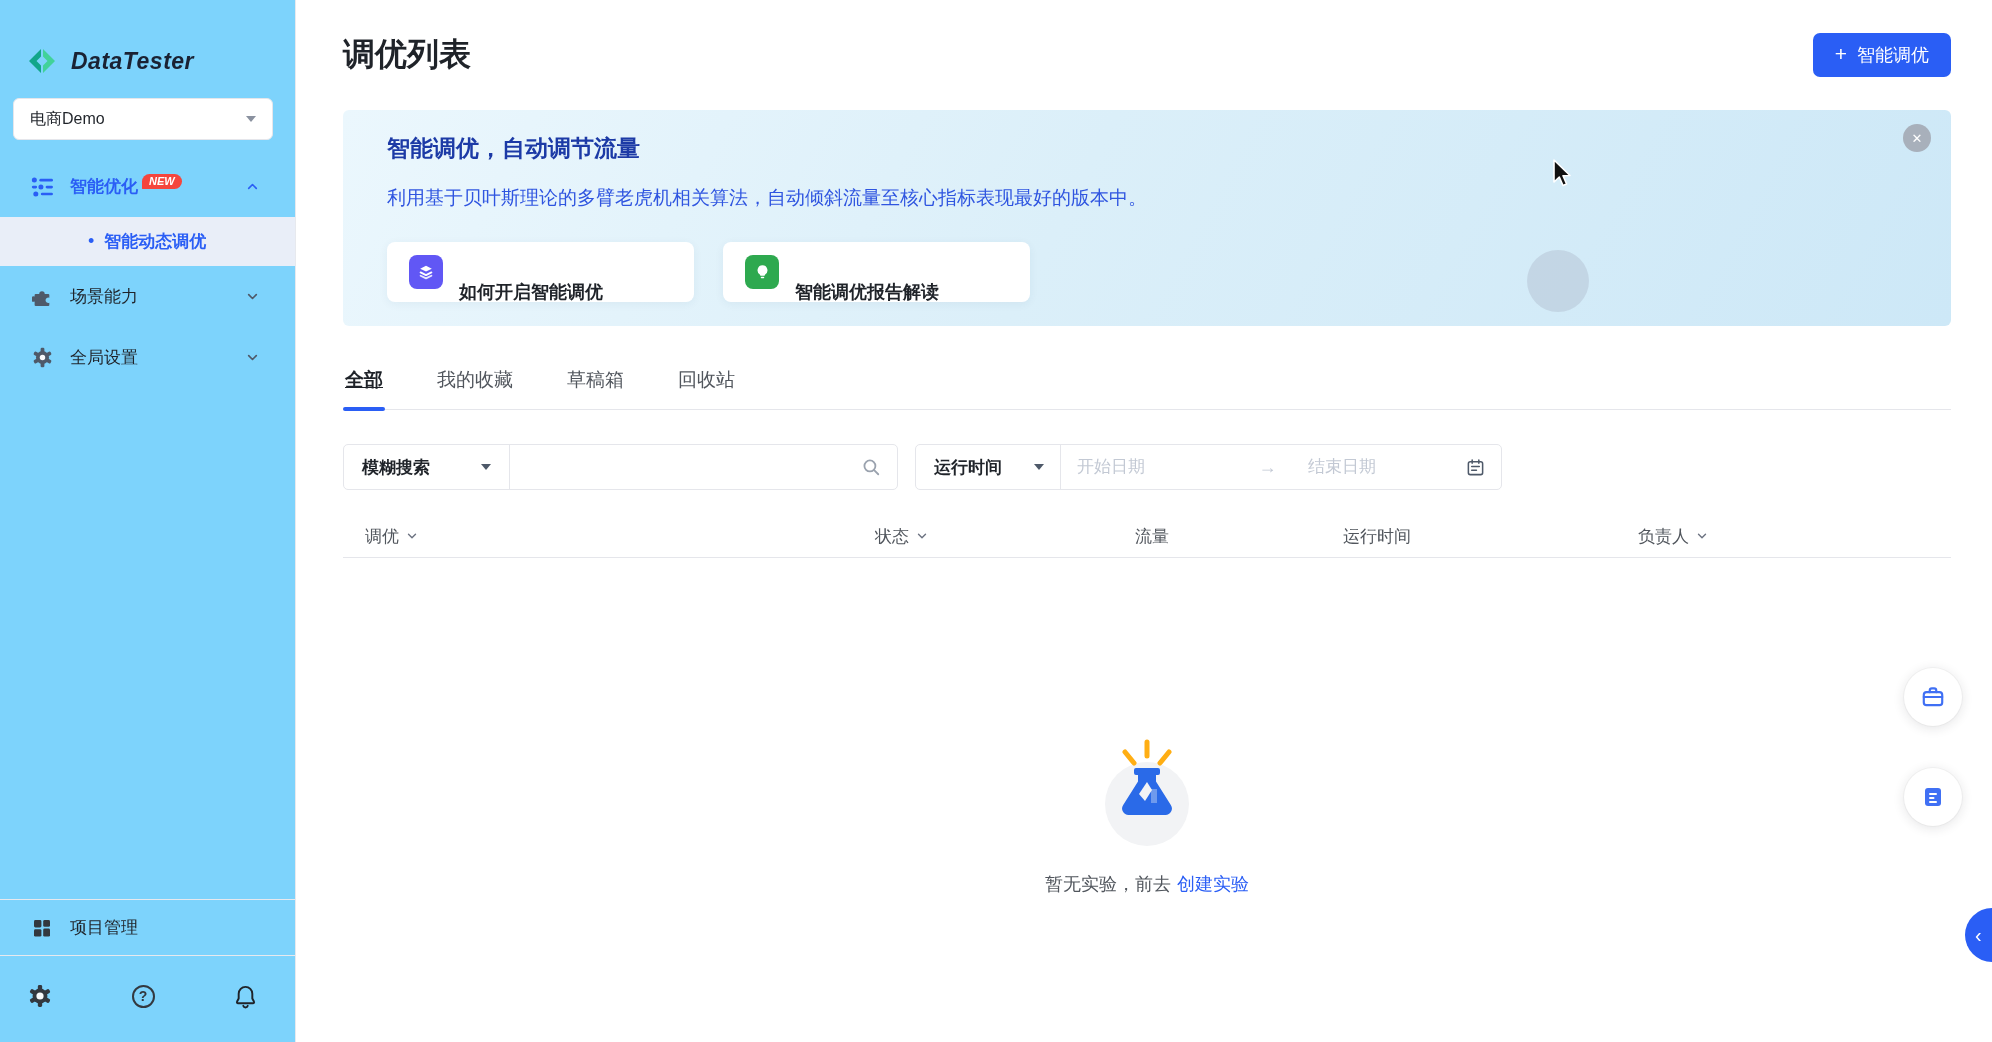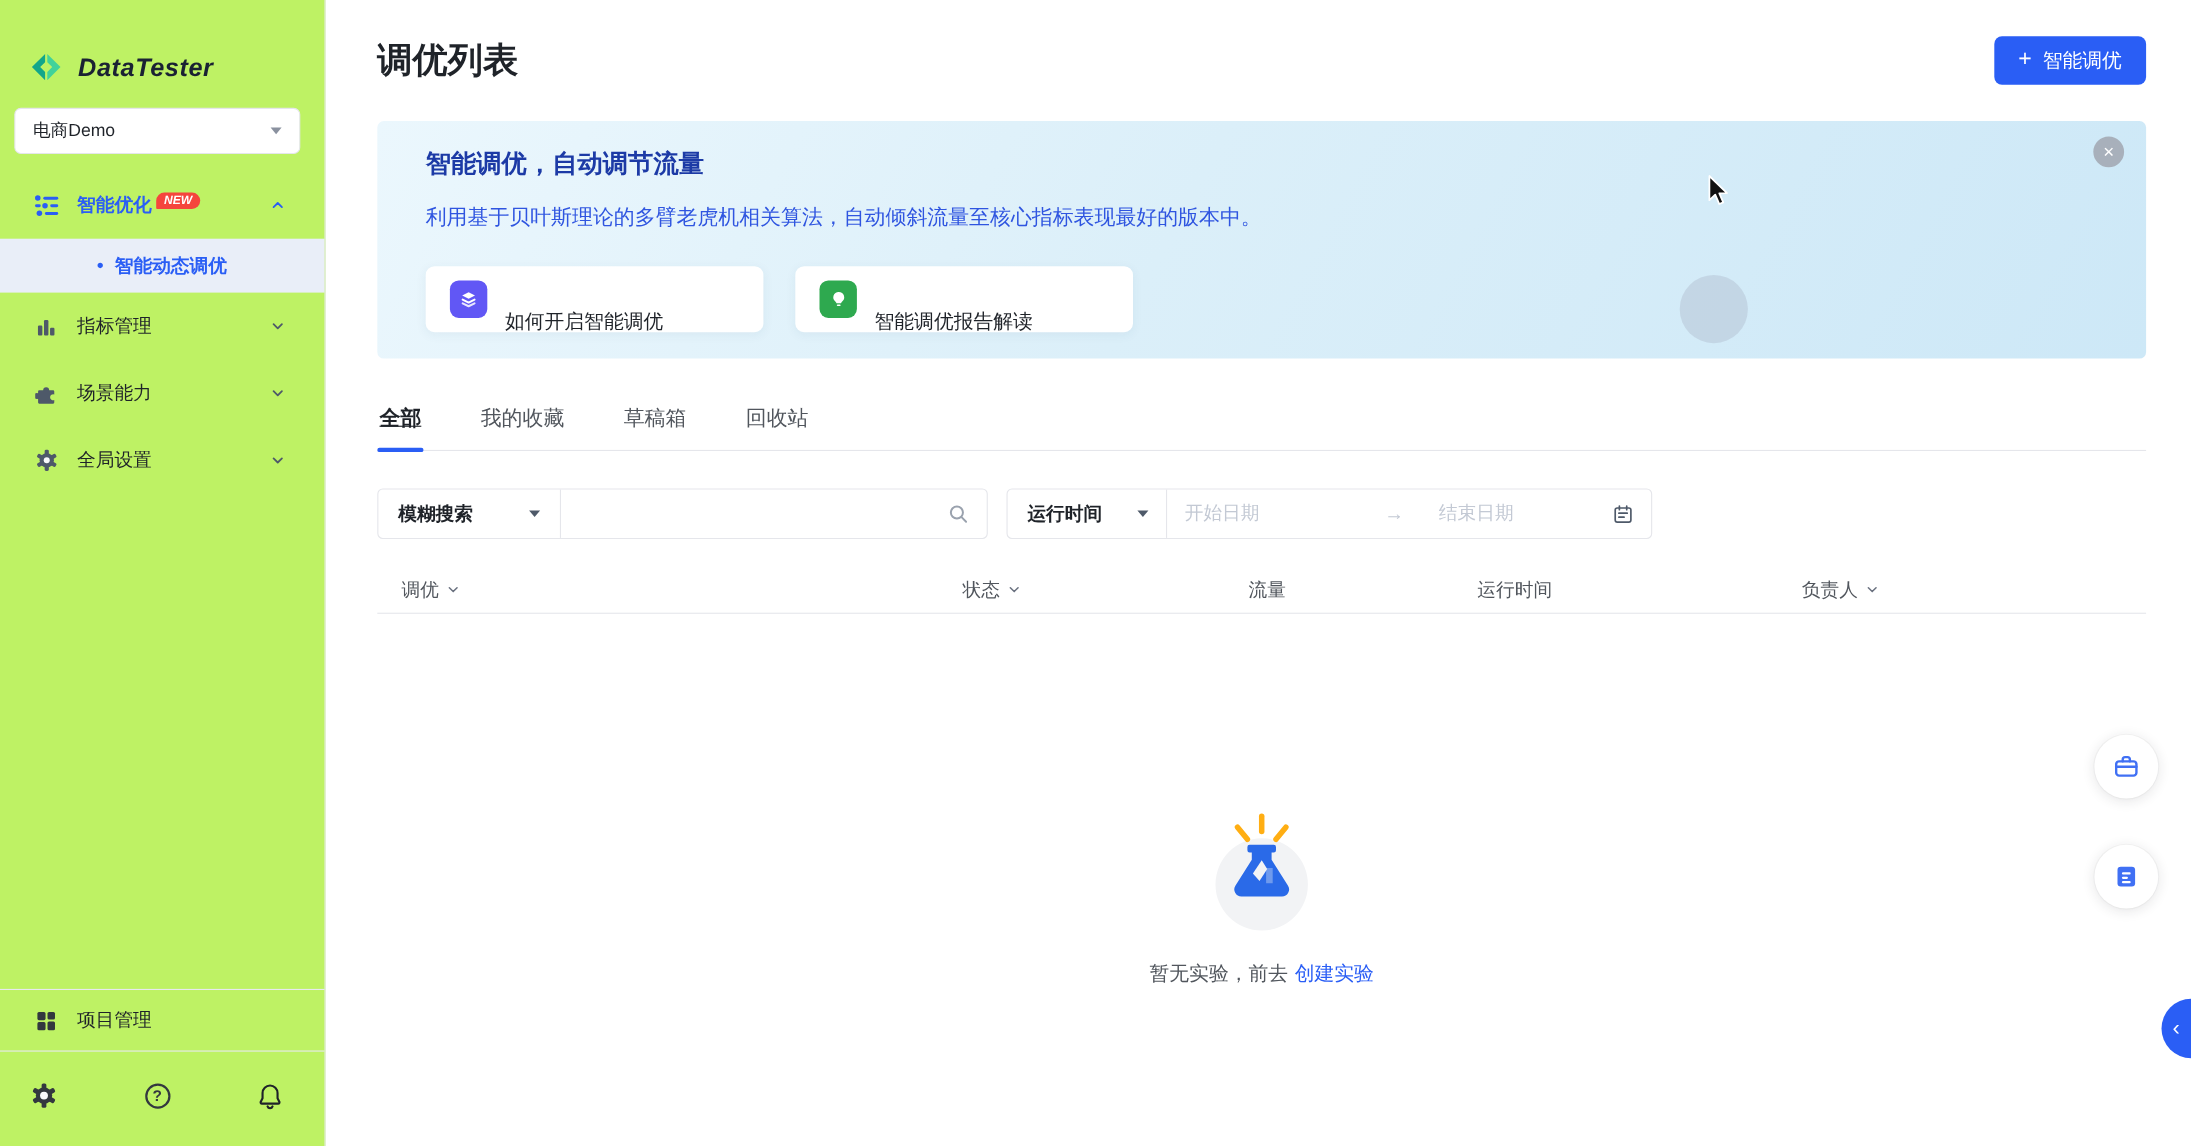--- a/index.html
+++ b/index.html
@@ -1,21 +1,21 @@
 <!DOCTYPE html>
 <html><head>
 <meta charset="utf-8">
 <style>
   * { margin:0; padding:0; box-sizing:border-box; }
   html,body { width:1992px; height:1042px; overflow:hidden; background:#fff;
     font-family:"Liberation Sans","DejaVu Sans",sans-serif; color:#1F2329; }
   .app { position:relative; width:1992px; height:1042px; display:flex; }
 
   
-  .sidebar { position:relative; width:296px; height:100%; background:#bef264;
+  .sidebar { position:relative; width:296px; height:100%; background:#7dd3fc;
     border-right:1px solid #E7E9EE; flex:0 0 296px; }
   .logo-row { display:flex; align-items:center; gap:12px; padding:38px 0 0 25px; height:84px; }
   .logo-text { font-size:23px; font-weight:700; color:#1A2233; letter-spacing:.5px; font-style:italic; }
   .project-select { margin:14px 22px 0 13px; height:42px; background:#fff;
     border:1px solid #E5E6EB; border-radius:6px; display:flex; align-items:center;
     justify-content:space-between; padding:0 16px; cursor:pointer; }
   .project-select span { font-size:16px; color:#1F2329; }
   .tri-down { width:0; height:0; border-left:5px solid transparent; border-right:5px solid transparent;
     border-top:6px solid #8A919F; }
   .nav { margin-top:16px; }
@@ -54,21 +54,21 @@
   .banner { position:relative; margin-top:33px; height:216px; border-radius:6px;
     background:linear-gradient(118deg,#EBF7FD 0%,#DBEFF9 45%,#CDE8F7 100%); padding:21px 44px; }
   .banner-title { font-size:23px; font-weight:700; color:#1C3AA6; margin-top:2px; }
   .banner-desc { font-size:19px; color:#2F55E0; margin-top:21px; }
   .banner-cards { display:flex; gap:29px; margin-top:31px; }
   .banner-card { width:307px; height:60px; background:#fff; border-radius:8px; display:flex;
     align-items:center; padding:0 22px; gap:16px; cursor:pointer; box-shadow:0 2px 10px rgba(30,60,110,.06); }
   .card-ic { width:34px; height:34px; border-radius:8px; display:flex; align-items:center; justify-content:center; }
   .card-ic.purple { background:#6157F5; }
   .card-ic.green { background:#2EA94F; }
-  .banner-card .label { font-size:18px; font-weight:400; color:#1F2329;margin-top:39px; }
+  .banner-card .label { font-size:18px; font-weight:700; color:#1F2329;margin-top:39px; }
   .banner-close { position:absolute; top:14px; right:20px; width:28px; height:28px; border-radius:50%;
     background:#A8B0BB; color:#fff; font-size:13px; display:flex; align-items:center; justify-content:center;
     cursor:pointer; border:none; }
   .cursor-halo { position:absolute; left:1184px; top:140px; width:62px; height:62px; border-radius:50%;
     background:rgba(182,197,213,.55); }
 
   .tabs { margin-top:39px; height:45px; display:flex; border-bottom:1px solid #E5E6EB; }
   .tab { margin-right:50px; font-size:19px; color:#51565D; position:relative; cursor:pointer;
     padding:2px 2px 0; }
   .tab.active { color:#1F2329; font-weight:700;text-decoration:underline; }
@@ -159,35 +159,20 @@
             </svg>
         </span>
       </div>
 
       <div class="sub-item">
         <span class="bullet">•</span>
         <span class="label">智能动态调优</span>
       </div>
 
 
-      <div class="nav-item">
-        <span class="icon">
-          <svg width="20" height="20" viewBox="0 0 20 20" fill="#4E5969">
-            <rect x="2.5" y="9" width="4" height="9" rx="1"></rect>
-              <rect x="8" y="4" width="4" height="14" rx="1"></rect>
-              <rect x="13.5" y="11" width="4" height="7" rx="1"></rect>
-          </svg>
-        </span>
-        <span class="label">指标管理</span>
-        <span style="display:flex">
-          <svg width="13" height="13" viewBox="0 0 12 12">
-              <path d="M2.5 4.3 L6 7.8 L9.5 4.3" stroke="#4E5969" stroke-width="1.5" fill="none" stroke-linecap="round" stroke-linejoin="round"></path>
-            </svg>
-        </span>
-      </div>
 
       <div class="nav-item">
         <span class="icon">
           <svg width="21" height="21" viewBox="0 0 20 20" fill="#4E5969">
             <path d="M3.5 7.5h3.4a2.6 2.6 0 1 1 5.2 0h3.4a1 1 0 0 1 1 1v2.6a2.6 2.6 0 1 0 0 4.8v2.1a1 1 0 0 1-1 1H3.5a1 1 0 0 1-1-1v-3.3a2.6 2.6 0 1 1 0-4.6V8.5a1 1 0 0 1 1-1z"></path>
           </svg>
         </span>
         <span class="label">场景能力</span>
         <span style="display:flex">
           <svg width="13" height="13" viewBox="0 0 12 12">

